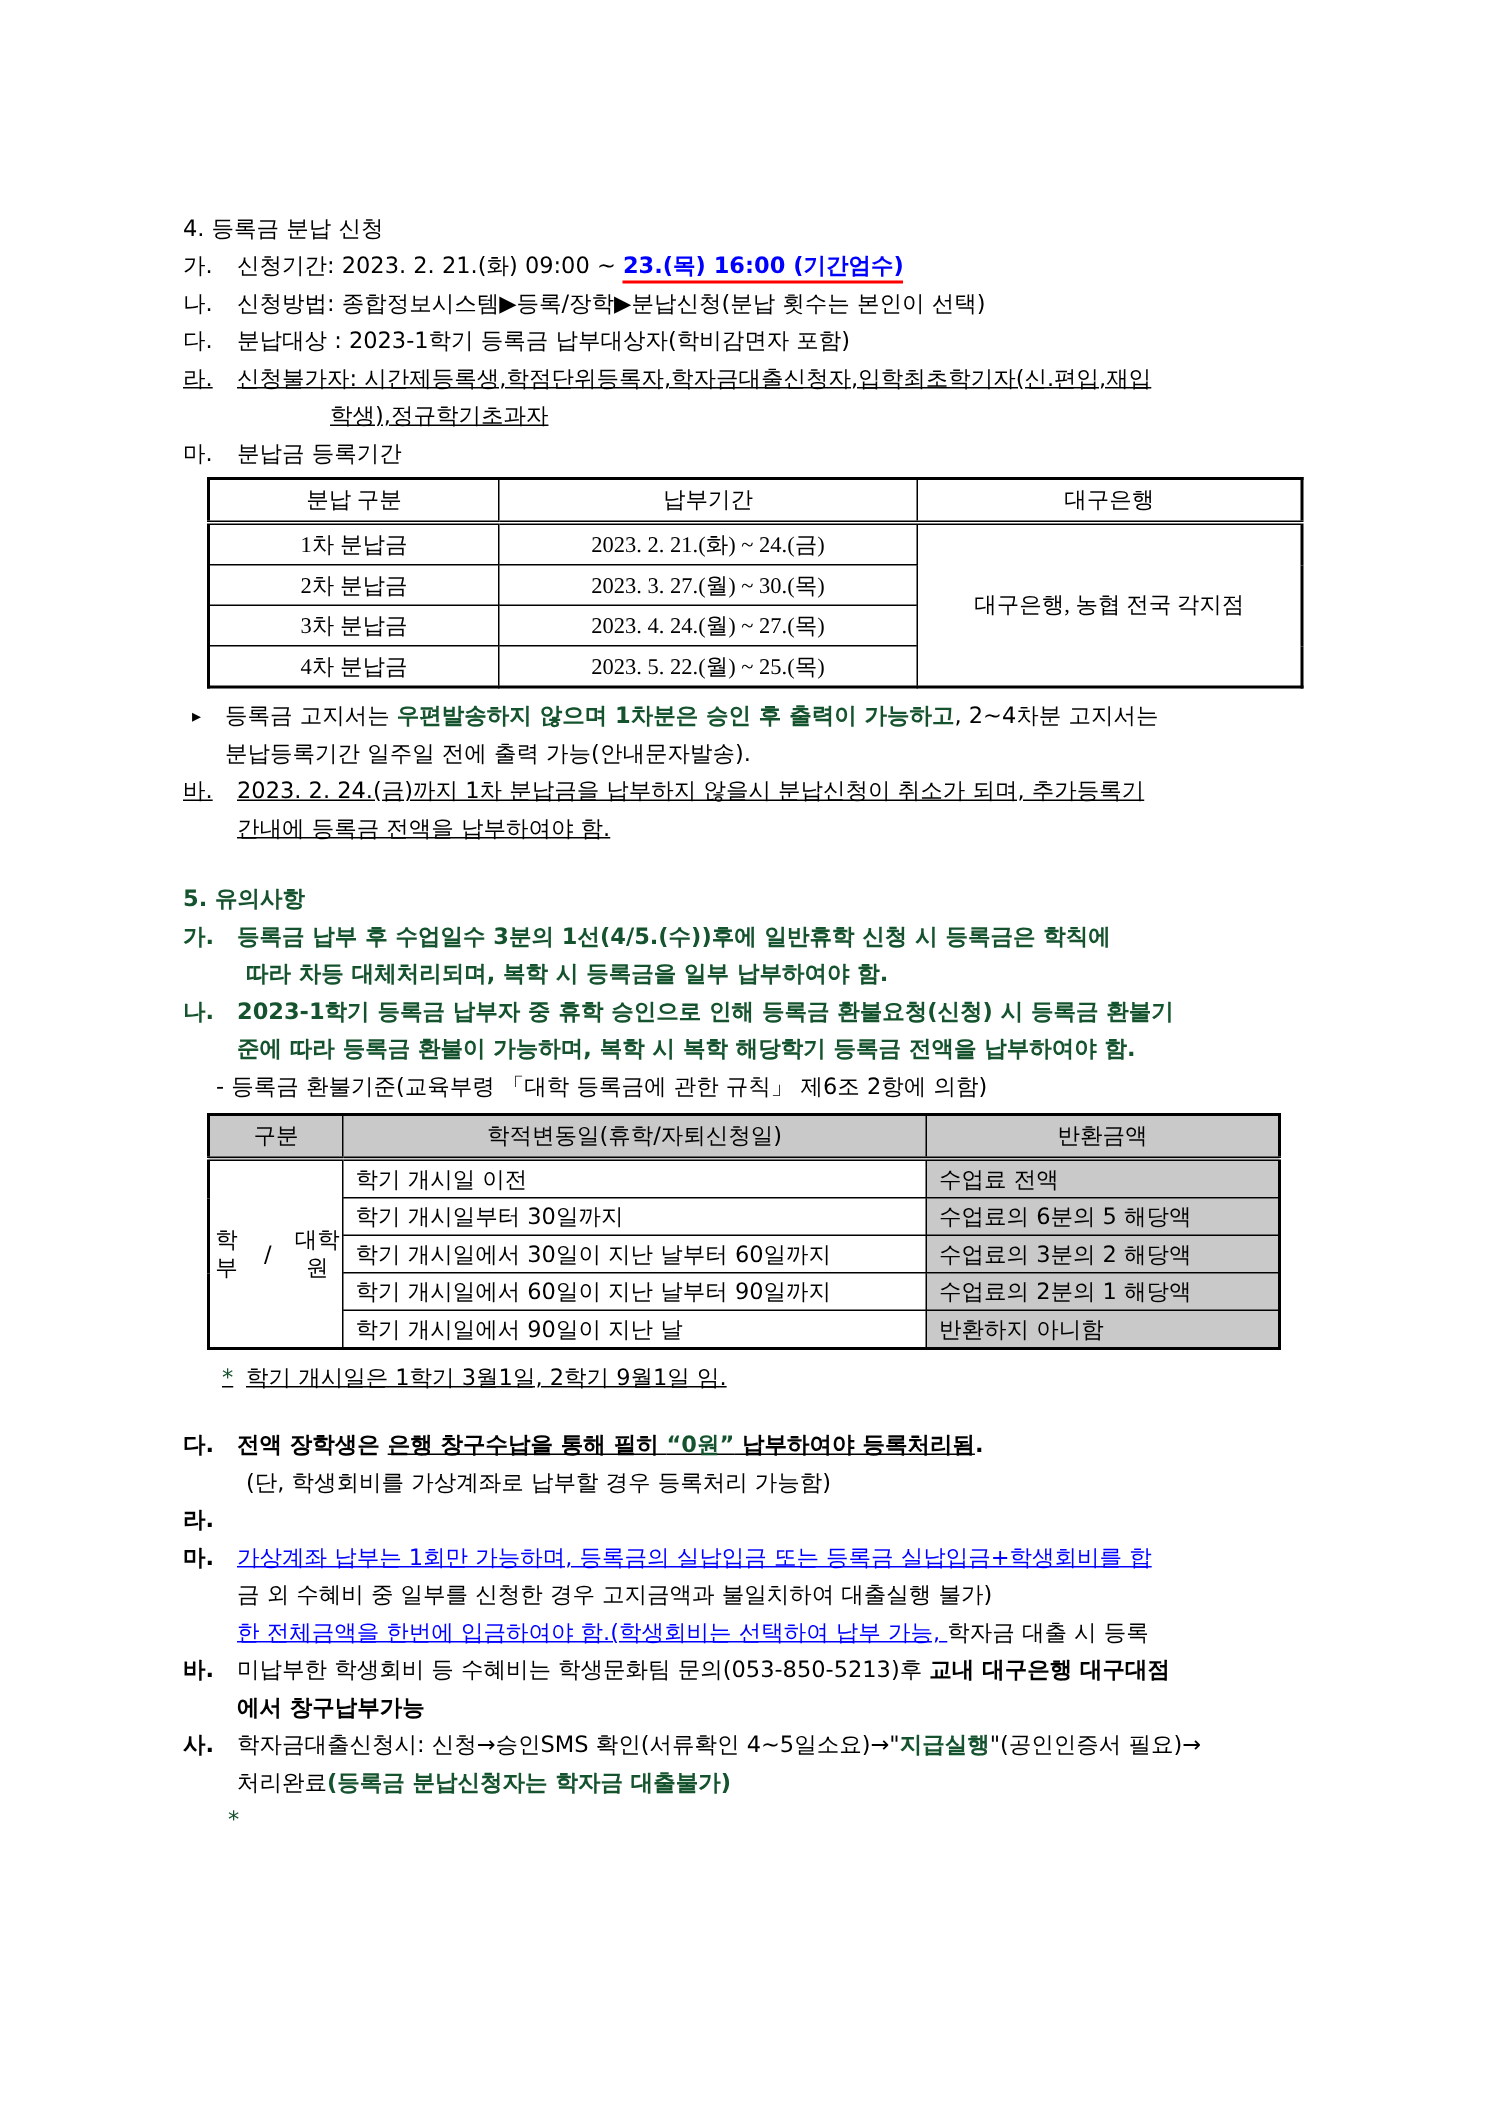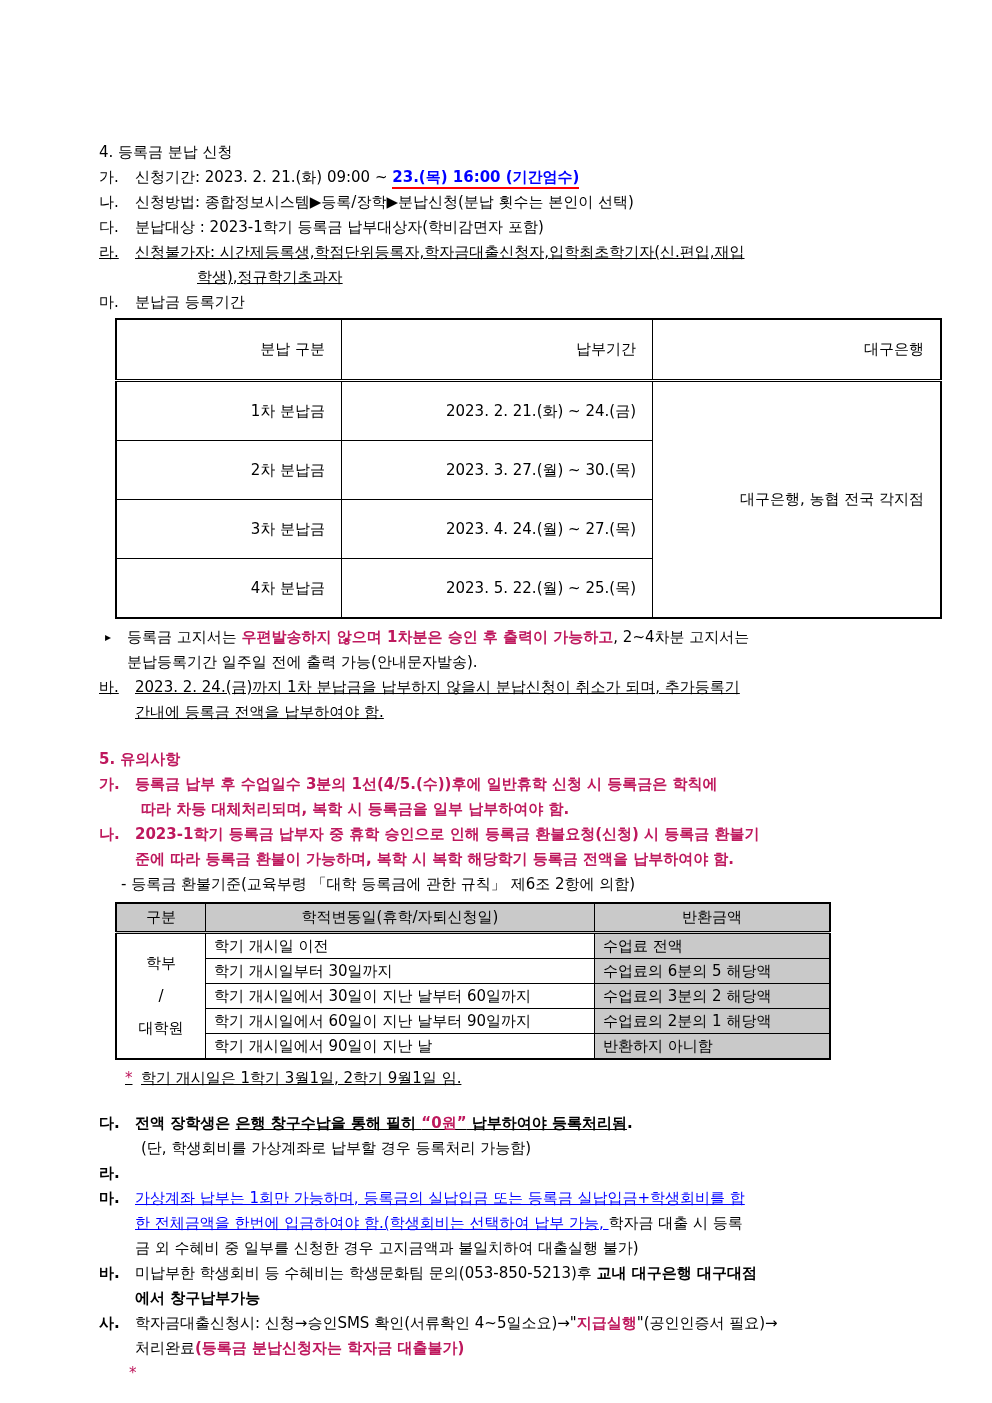--- a/index.html
+++ b/index.html
@@ -1,47 +1,47 @@
 <!DOCTYPE html>
 <html><head>
 <meta charset="utf-8">
 <style>
   html,body{margin:0;padding:0;background:#e9e9e9;}
   .page{
     width:992px;height:1403px;position:relative;background:#ffffff;
     font-family:"DejaVu Sans","Liberation Sans",sans-serif;
     font-size:15px;color:#000;overflow:hidden;
   }
-  .content{position:absolute;left:99px;top:140px;width:780px;}
+  .content{position:absolute;left:122px;top:140px;width:780px;}
   .line{line-height:25px;min-height:25px;}
   .item{display:flex;line-height:25px;}
   .item .label{flex:0 0 36px;white-space:nowrap;}
   .item .body{flex:1;}
   .b{font-weight:bold;}
-  .red{color:#be185d;}
+  .red{color:#14532d;}
   .blue{color:#0000ff;}
   .u{text-decoration:underline;}
   .redline{border-bottom:2px solid #ff0000;padding-bottom:1px;}
   .indent60{padding-left:62px;}
   .dash-line{padding-left:22px;}
   .note{display:flex;line-height:25px;margin-top:4px;}
   .note .bullet{flex:0 0 22px;padding-left:6px;font-size:12px;}
   .star{display:flex;line-height:25px;padding-left:26px;}
   .star .mark{flex:0 0 16px;}
   table{border-collapse:collapse;table-layout:fixed;}
   .t1{width:725px;margin:3px 0 6px 16px;border:2px solid #000;}
-  .t1 th,.t1 td{border:1px solid #000;text-align:right;font-weight:normal;padding:16px;}
+  .t1 th,.t1 td{border:1px solid #000;text-align:center;font-weight:normal;padding:0;font-family:Liberation Serif, serif;}
   .t1 th{height:27px;border-bottom:3px double #000;}
   .t1 td{height:26px;margin-top:10px;}
   .t2{width:710px;margin:5px 0 6px 16px;border:2px solid #000;}
   .t2 th,.t2 td{border:1px solid #000;font-weight:normal;padding:0 0 0 8px;text-align:left;}
   .t2 th{height:27px;text-align:center;padding:0;border-bottom:3px double #000;}
   .t2 td{height:24px;}
   .t2 .group-cell{text-align:center;padding:0;}
-  .group-lines{display:flex;flex-direction:column;align-items:center;gap:14px;}
+  .group-lines{display:flex;align-items:center;gap:14px;}
   .s5-title{margin-top:22px;}
   .mt20{margin-top:20px;}
 </style>
 </head>
 <body>
 
 <div class="page">
   <div class="content">
 
     <div class="line">4. 등록금 분납 신청</div>
@@ -190,22 +190,22 @@
     <div class="item">
       <span class="label b">라.</span>
       <div class="body">
       </div>
     </div>
 
     <div class="item">
       <span class="label b">마.</span>
       <div class="body">
         <span class="blue u" style="display:block">가상계좌 납부는 1회만 가능하며, 등록금의 실납입금 또는 등록금 실납입금+학생회비를 합</span>
+        <span style="display:block">금 외 수혜비 중 일부를 신청한 경우 고지금액과 불일치하여 대출실행 불가)</span>
         <span style="display:block"><span class="blue u">한 전체금액을 한번에 입금하여야 함.(학생회비는 선택하여 납부 가능, </span><span>학자금 대출 시 등록</span></span>
-        <span style="display:block">금 외 수혜비 중 일부를 신청한 경우 고지금액과 불일치하여 대출실행 불가)</span>
       </div>
     </div>
 
     <div class="item">
       <span class="label b">바.</span>
       <div class="body">
         <span style="display:block"><span>미납부한 학생회비 등 수혜비는 학생문화팀 문의(053-850-5213)후 </span><span class="b">교내 대구은행 대구대점</span></span>
         <span class="b" style="display:block">에서 창구납부가능</span>
       </div>
     </div>

